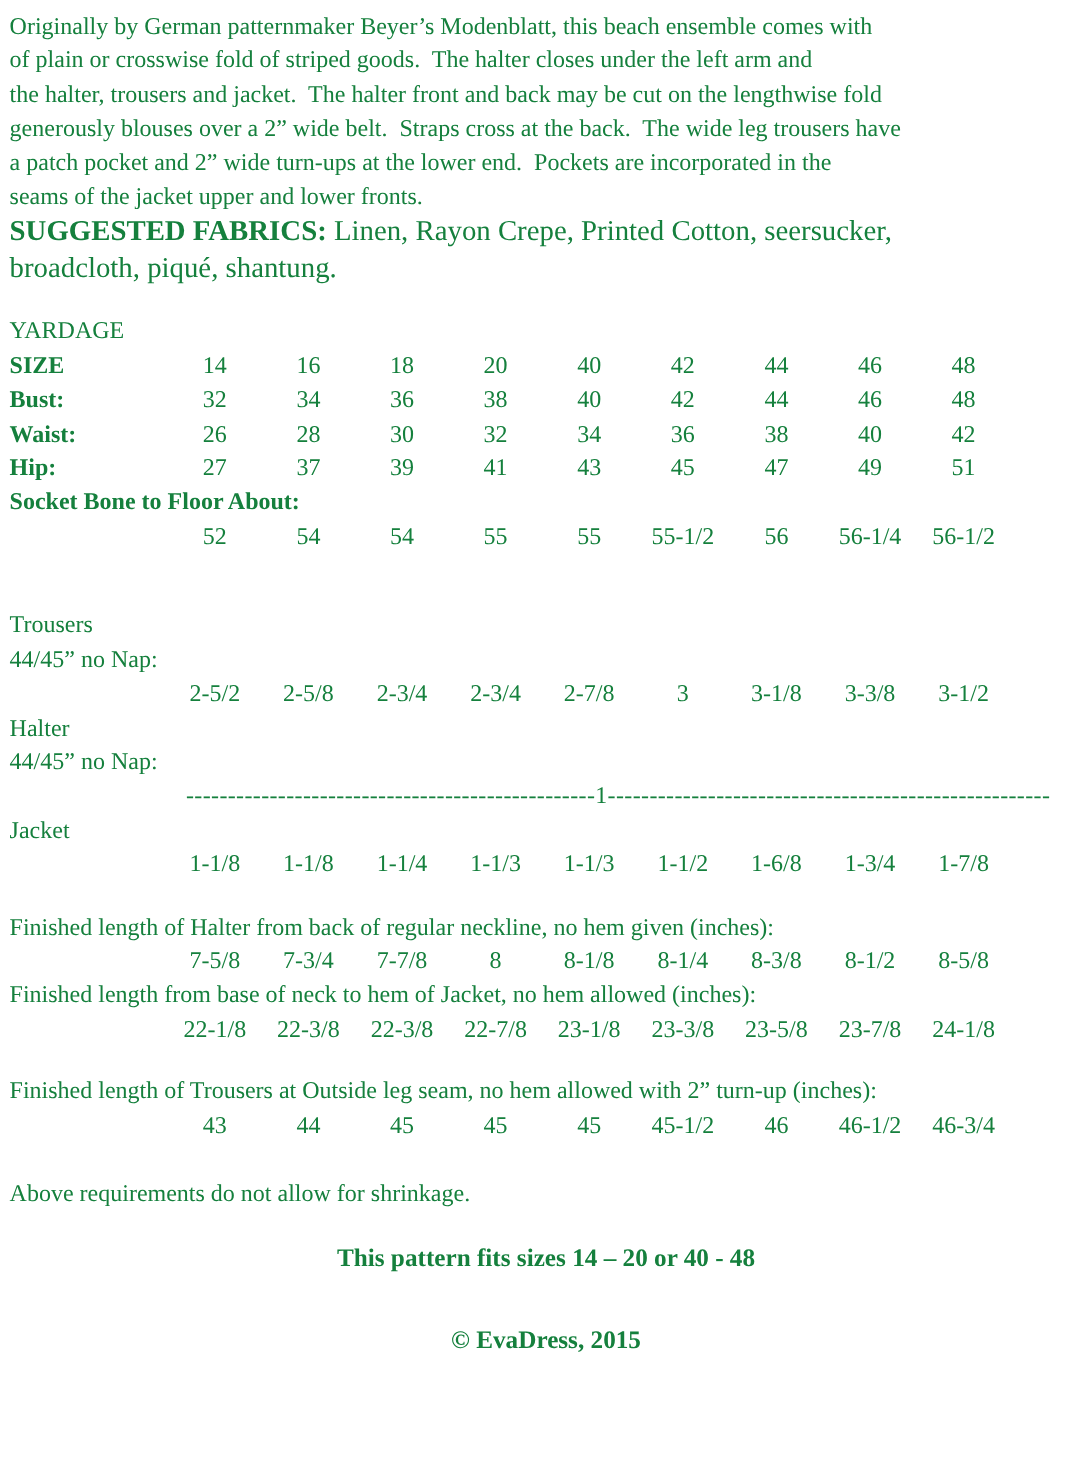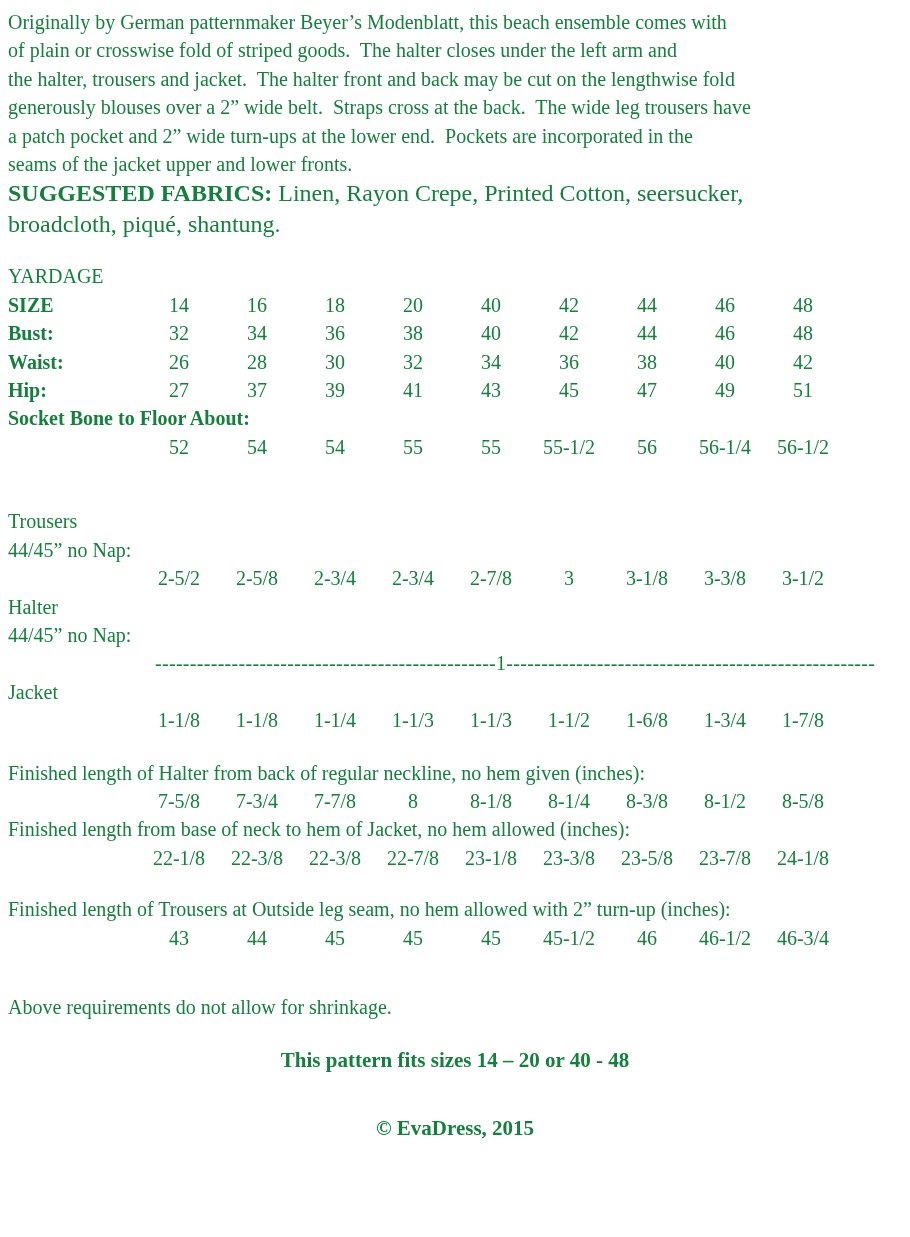--- a/index.html
+++ b/index.html
@@ -39,21 +39,21 @@
   .grid-row .rlabel.wide { grid-column: 1 / span 5; }
   .grid-row .cell { text-align: center; white-space: nowrap; }
   .sections { margin-top: 46px; }
   .dash-line {
     margin-left: 147px;
     white-space: pre;
     letter-spacing: 0.3px;
   }
   .lengths { margin-top: 24px; }
   .lengths2 { margin-top: 23px; }
-  .shrinkage { margin-top: 41px; }
+  .shrinkage { margin-top: 29px; }
   .fits-note {
     margin-top: 25px;
     text-align: center;
     font-weight: bold;
     font-size: 21px;
     line-height: 28px;
   }
   .copyright {
     margin-top: 40px;
     text-align: center;

